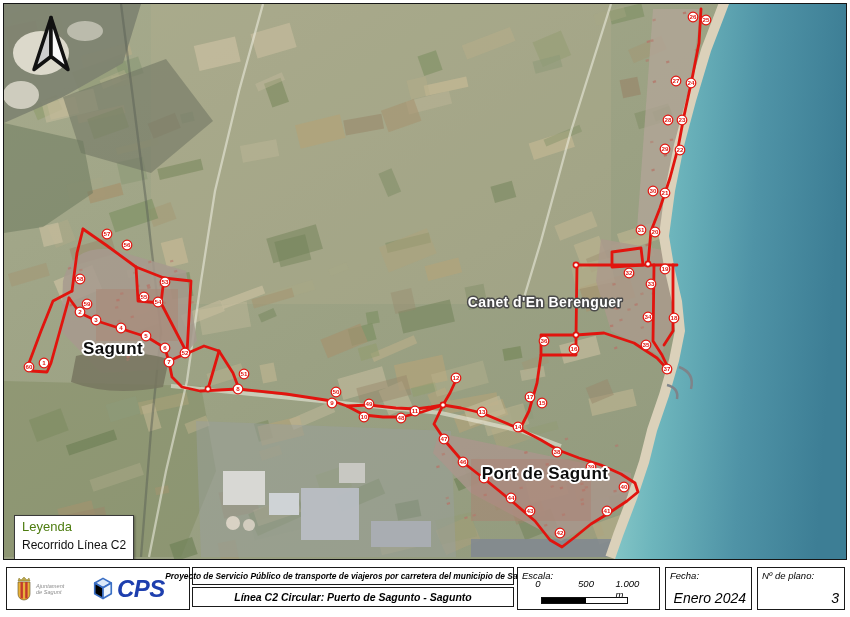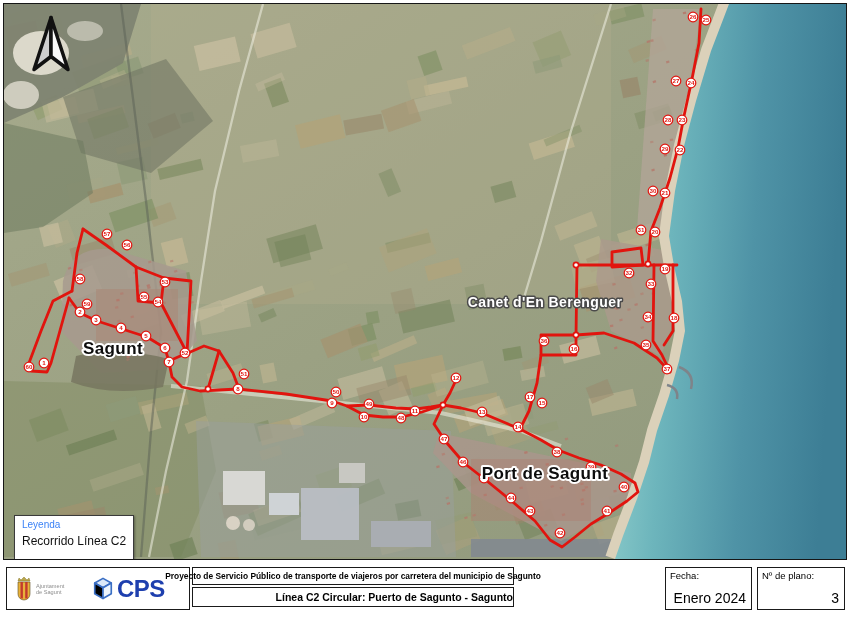--- a/index.html
+++ b/index.html
@@ -2,29 +2,29 @@
 <html><head>
 <meta charset="utf-8">
 <style>
   html,body{margin:0;padding:0;background:#fff;}
   body{width:850px;height:617px;position:relative;font-family:"Liberation Sans",sans-serif;}
   .page{position:absolute;inset:0;background:#fff;overflow:hidden;}
   .map-frame{position:absolute;left:3px;top:3px;width:842px;height:555px;border:1.5px solid #161616;background:#9aa284;overflow:hidden;}
   .map-frame svg{position:absolute;left:0;top:0;}
   .north-arrow{position:absolute;left:22px;top:4px;width:50px;height:76px;}
   .legend{position:absolute;left:10px;top:511px;width:104px;height:40px;background:#fff;border:1.3px solid #3a3a3a;box-shadow:1px 1px 2px rgba(0,0,0,.35);padding:3px 7px;box-sizing:content-box;z-index:5;}
-  .legend-title{font-size:10px;color:#3b82f6;}
+  .legend-title{font-size:13px;color:#4d7c0f;}
   .legend-row{margin-top:4px;display:flex;align-items:center;}
   .legend-label{font-size:12px;color:#111;white-space:nowrap;}
   .legend-swatch{display:inline-block;width:22px;height:3px;margin-left:7px;border-radius:1px;}
   
-  .cell{position:absolute;background:#fff;border:1.5px solid #1a1a1a;box-sizing:border-box;}
+  .cell{position:absolute;background:#fff;border:1.5px solid #1a1a1a;box-sizing:border-box;font-style:italic;}
   .cell-logos{left:6px;top:567px;width:184px;height:43px;}
   .cell-title1{left:192px;top:567px;width:322px;height:18px;display:flex;align-items:center;justify-content:center;}
-  .cell-title2{left:192px;top:587px;width:322px;height:20px;display:flex;align-items:center;justify-content:flex-end;}
+  .cell-title2{left:192px;top:587px;width:322px;height:20px;display:flex;align-items:center;justify-content:center;}
   .cell-escala{left:517px;top:567px;width:143px;height:43px;}
   .cell-fecha{left:665px;top:567px;width:87px;height:43px;}
   .cell-plano{left:757px;top:567px;width:88px;height:43px;}
   .t1{font-size:8.4px;font-weight:bold;color:#000;text-align:center;white-space:nowrap;}
   .t2{font-size:10.5px;font-weight:bold;color:#000;text-align:center;}
   .cell-label{position:absolute;left:4px;top:2px;font-size:9.5px;color:#000;}
   .cell-value{position:absolute;right:5px;bottom:3px;font-size:14px;color:#000;}
   .ticks{position:absolute;left:0;top:10px;width:100%;height:11px;font-size:9.5px;color:#000;}
   .ticks span{position:absolute;transform:translateX(-50%);}
   .scalebar{position:absolute;left:23px;top:29px;width:87px;height:7px;border:1px solid #111;box-sizing:border-box;background:#fff;}
@@ -652,20 +652,31 @@
     </div>
   </div>
 
   <div class="cell cell-title1">
     <span class="t1">Proyecto de Servicio Público de transporte de viajeros por carretera del municipio de Sagunto</span>
   </div>
   <div class="cell cell-title2">
     <span class="t2">Línea C2 Circular: Puerto de Sagunto - Sagunto</span>
   </div>
 
+  <div class="cell cell-escala">
+    <span class="cell-label">Escala:</span>
+    <div class="ticks">
+      <span style="left:20px">0</span>
+      <span style="left:68px">500</span>
+      <span style="left:112px">1.000 m</span>
+    </div>
+    <div class="scalebar">
+        <span class="half"></span>
+      </div>
+  </div>
 
   <div class="cell cell-fecha">
     <span class="cell-label">Fecha:</span>
     <span class="cell-value">Enero 2024</span>
   </div>
 
   <div class="cell cell-plano">
     <span class="cell-label">Nº de plano:</span>
     <span class="cell-value">3</span>
   </div>

